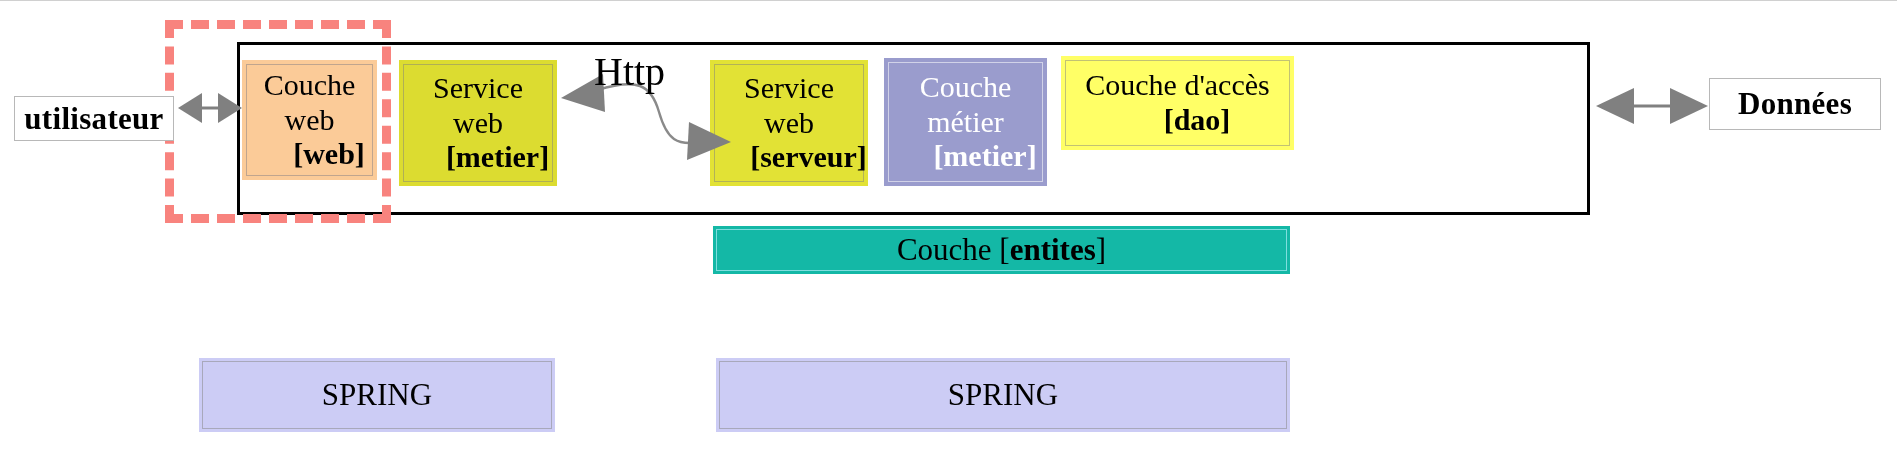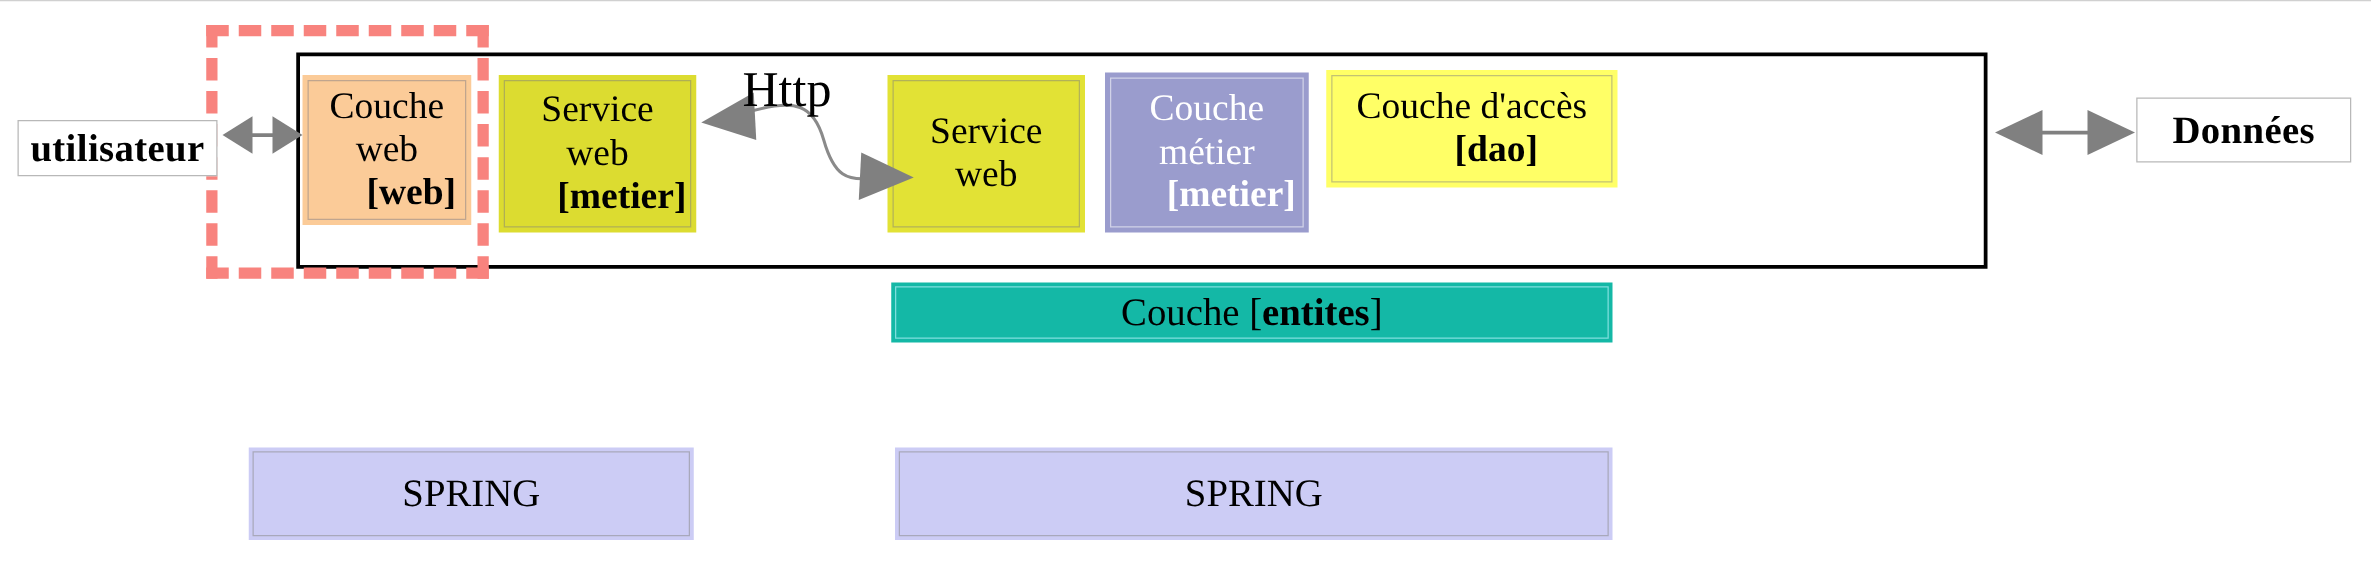--- a/index.html
+++ b/index.html
@@ -173,20 +173,21 @@
       <path d="M 42 30 C 82 18, 96 24, 104 52 C 112 80, 122 86, 146 82" fill="none" stroke="#8a8a8a" stroke-width="2.4"></path>
       <polygon points="6,38 48,14 50,52" fill="#808080"></polygon>
       <polygon points="176,82 134,62 132,100" fill="#808080"></polygon>
     </svg>
   </div>
 
   <div class="layer" id="layer-serveur">
     <span class="inner-rule"></span>
     <span class="ln">Service</span>
     <span class="ln">web</span>
+    <span class="ln code">[serveur]</span>
   </div>
 
   <div class="layer" id="layer-metier">
     <span class="inner-rule"></span>
     <span class="ln">Couche</span>
     <span class="ln">métier</span>
     <span class="ln code">[metier]</span>
   </div>
 
   <div class="layer" id="layer-dao">

